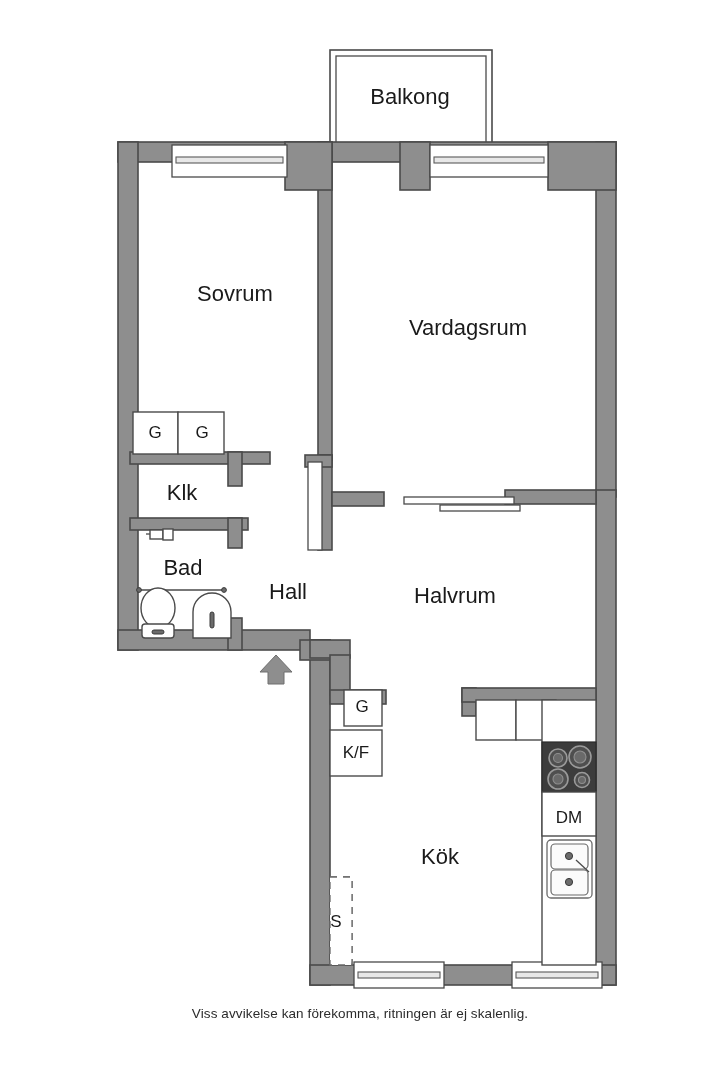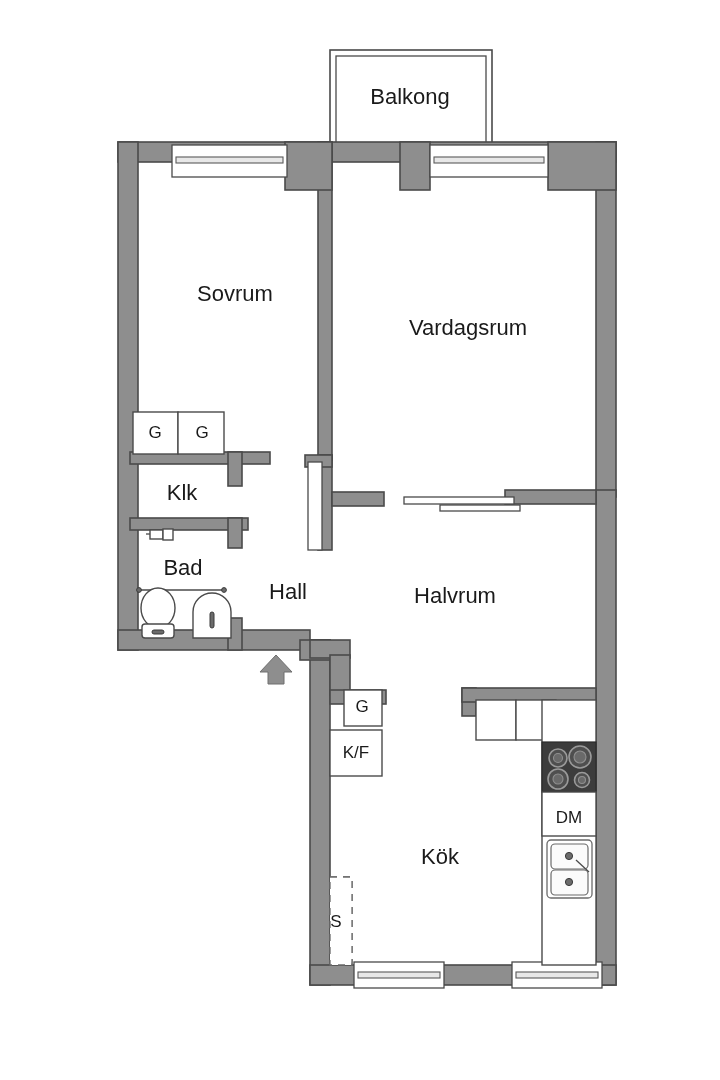--- a/index.html
+++ b/index.html
@@ -250,14 +250,15 @@
 
     <text class="small-label" x="155" y="434">G</text>
     <text class="small-label" x="202" y="434">G</text>
     <text class="small-label" x="362" y="708">G</text>
     <text class="small-label" x="356" y="754">K/F</text>
     <text class="small-label" x="336" y="923">S</text>
     <text class="small-label" x="569" y="819">DM</text>
 
   </svg>
 
+  <div class="caption">Viss avvikelse kan förekomma, ritningen är ej skalenlig.</div>
 
 </div>
 
 </body></html>

